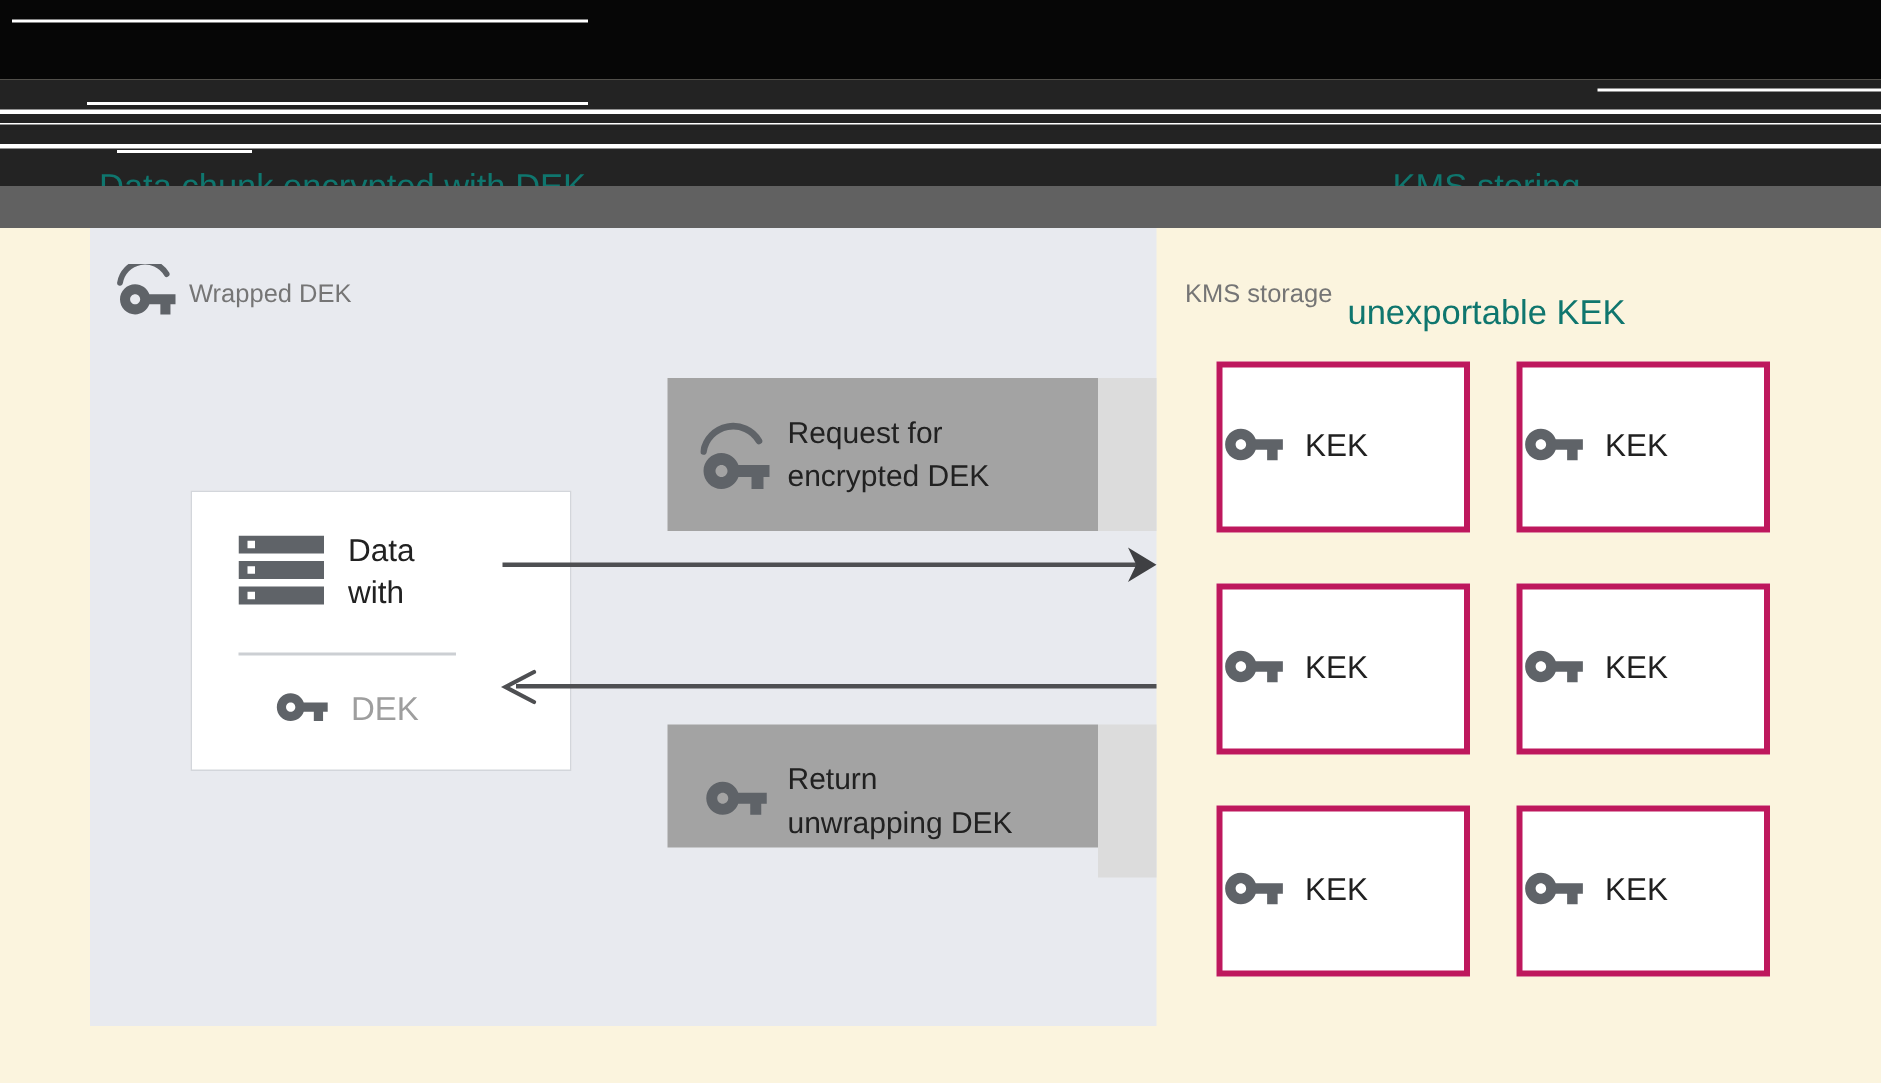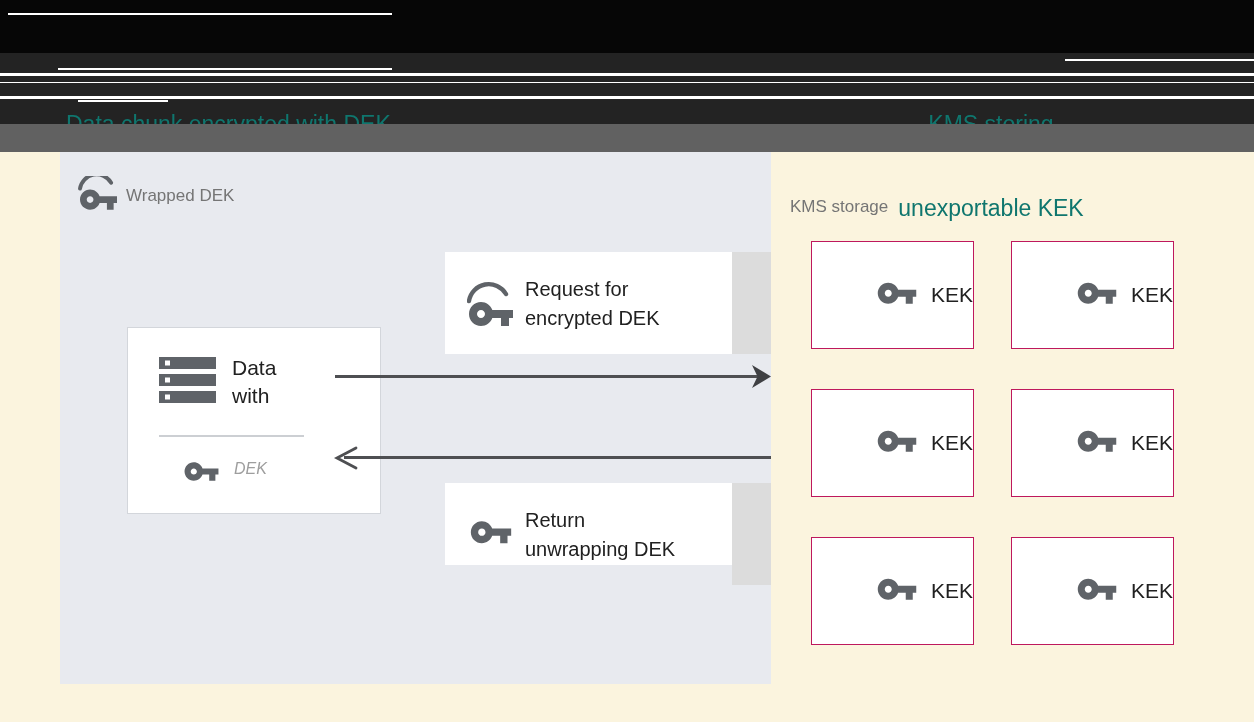--- a/index.html
+++ b/index.html
@@ -18,31 +18,31 @@
   .hdr-caption.right{left:860px;top:54px;width:262px;text-align:center;}
   .glitch{background:#ffffff;}
 
   .gray-strip{left:0;top:124px;width:1254px;height:28px;background:#616161;}
   .bottom-edge{left:0;top:722px;width:1254px;height:4px;background:#ffffff;}
 
   
   .panel{left:60px;top:152px;width:711px;height:532px;background:#E8EAEF;}
   .zone-label{font-size:17px;color:#757575;}
 
-  .white-box{background:#ffffff;}
+  .white-box{background:#a3a3a3;}
   .box-text{color:#212121;font-size:20px;line-height:29px;}
   .gray-ext{background:#DCDCDC;}
 
   .data-chunk-box{left:127px;top:327px;width:204px;height:185px;background:#fff;border:1px solid #D3D6DB;padding-left:48px;}
   .dc-text{left:104px;top:26px;color:#212121;font-size:21px;line-height:28px;}
   .dc-divider{left:31px;top:107px;width:145px;height:2px;background:#CCCFD3;}
-  .dek-label{left:106px;top:132px;color:#9E9E9E;font-size:16px;font-style:italic;}
+  .dek-label{left:106px;top:132px;color:#9E9E9E;font-size:22px;}
 
-  .kek-box{width:161px;height:106px;background:#ffffff;border:1px solid #be185d;
-    display:flex;align-items:center;justify-content:flex-end;}
+  .kek-box{width:161px;height:106px;background:#ffffff;border:4px solid #be185d;
+    display:flex;align-items:center;justify-content:flex-start;}
   .kek-box span{color:#212121;font-size:21px;margin-left:13px;}
 
   .arrow-line{background:#4E4F52;height:3px;}
 </style>
 </head>
 <body>
 
 <div id="stage">
 
   <div class="abs hdr-black"></div>
@@ -70,21 +70,21 @@
   <div class="abs panel"></div>
 
   <svg class="abs" style="left:78px;top:176px;" width="41" height="37" viewBox="0 0 24 22">
     <g transform="translate(0,-2)">
       <path d="M1 9.5 A 10 10 0 0 1 19.5 6" fill="none" stroke="#5F6368" stroke-width="2.3" stroke-linecap="round"></path>
       <path transform="translate(0,4)" d="M12.65 10C11.83 7.67 9.61 6 7 6c-3.31 0-6 2.69-6 6s2.69 6 6 6c2.61 0 4.83-1.67 5.65-4H17v4h4v-4h2v-4H12.65zM7 14c-1.1 0-2-.9-2-2s.9-2 2-2 2 .9 2 2-.9 2-2 2z" fill="#5F6368"></path>
     </g>
   </svg>
   <div class="abs zone-label" style="left:126px;top:186px;">Wrapped DEK</div>
 
-  <div class="abs zone-label" style="left:790px;top:186px;margin-top:11px;">KMS storage</div>
+  <div class="abs zone-label" style="left:790px;top:186px;">KMS storage</div>
 
   <div class="abs white-box" style="left:445px;top:252px;width:287px;height:102px;">
     <svg class="abs" style="left:22px;top:26px;" width="48" height="48" viewBox="0 0 24 24">
       <path d="M1 11.5 A 10 10 0 0 1 19.5 8" fill="none" stroke="#5F6368" stroke-width="2.2" stroke-linecap="round"></path>
       <path transform="translate(0,6)" d="M12.65 10C11.83 7.67 9.61 6 7 6c-3.31 0-6 2.69-6 6s2.69 6 6 6c2.61 0 4.83-1.67 5.65-4H17v4h4v-4h2v-4H12.65zM7 14c-1.1 0-2-.9-2-2s.9-2 2-2 2 .9 2 2-.9 2-2 2z" fill="#5F6368"></path>
     </svg>
     <div class="abs box-text" style="left:80px;top:23px;">
       <div>Request for</div>
       <div>encrypted DEK</div>
     </div>

